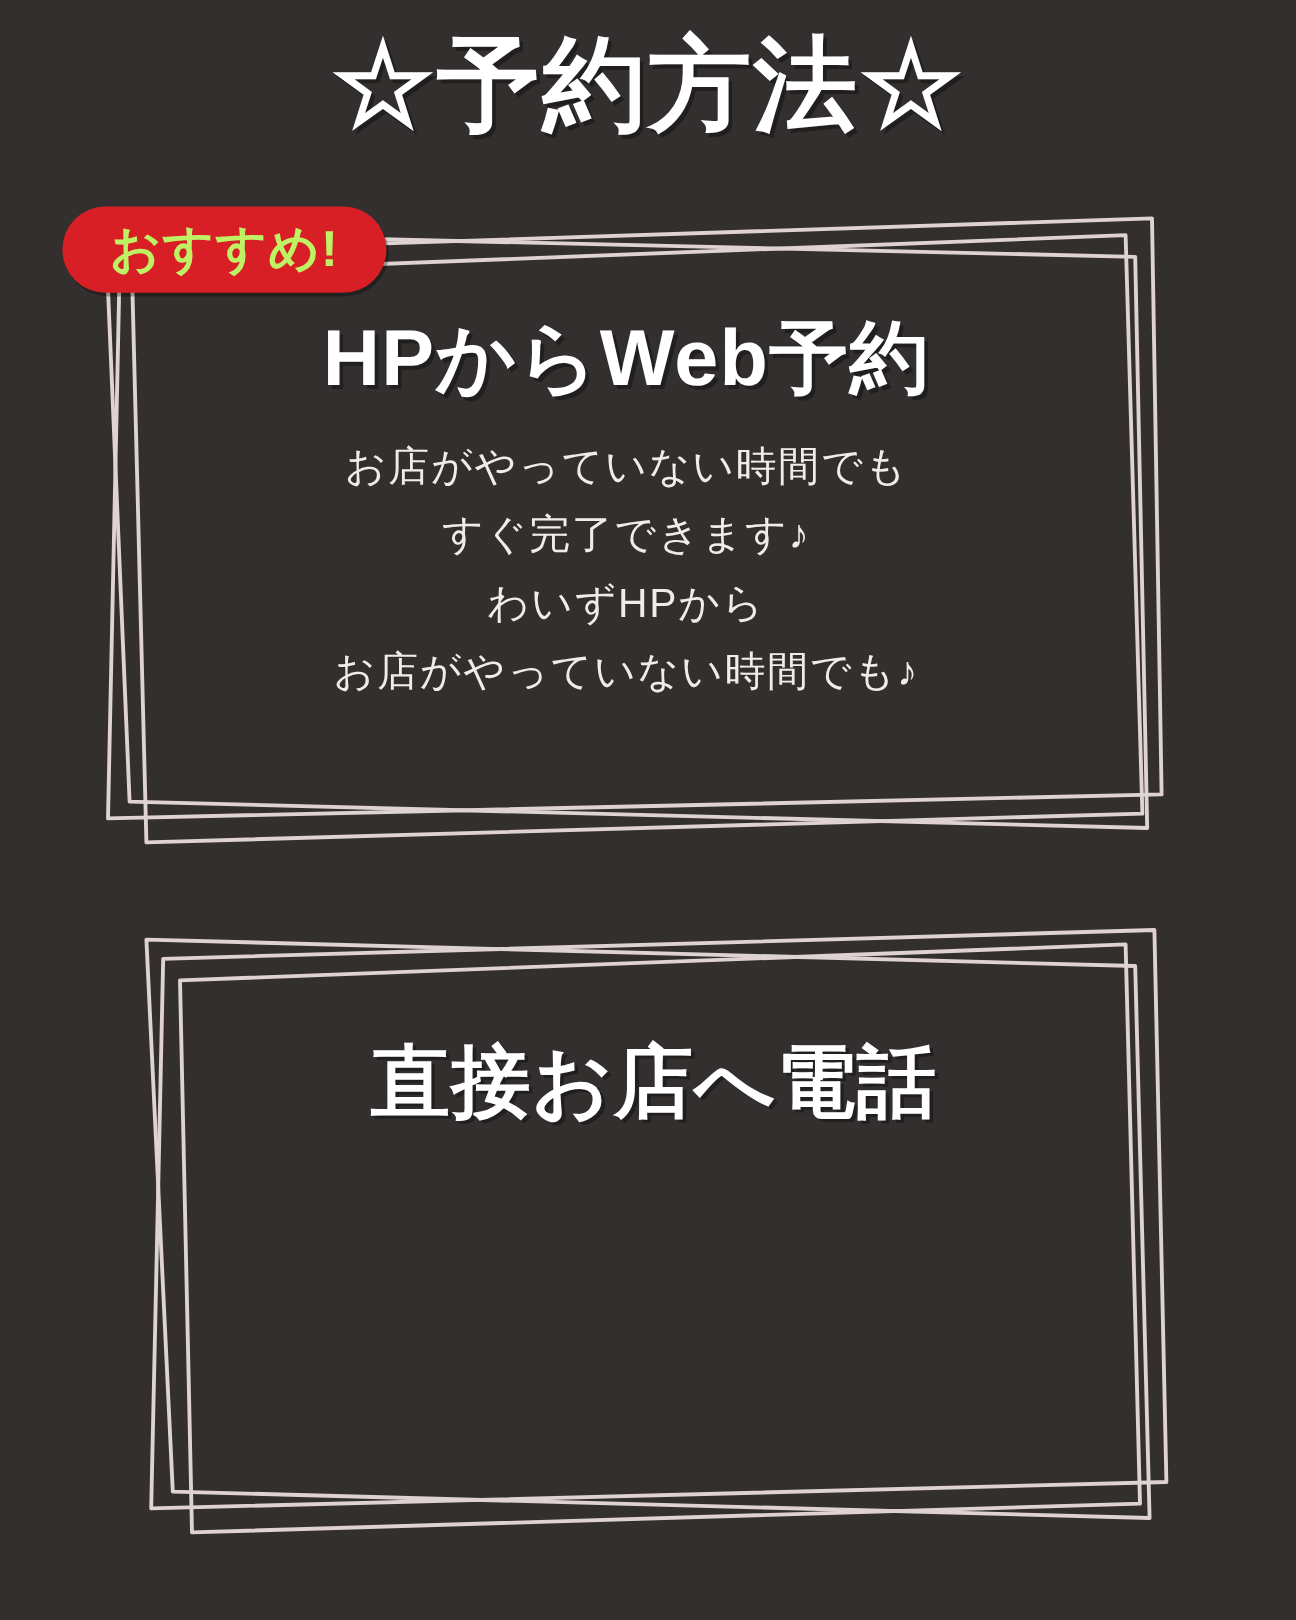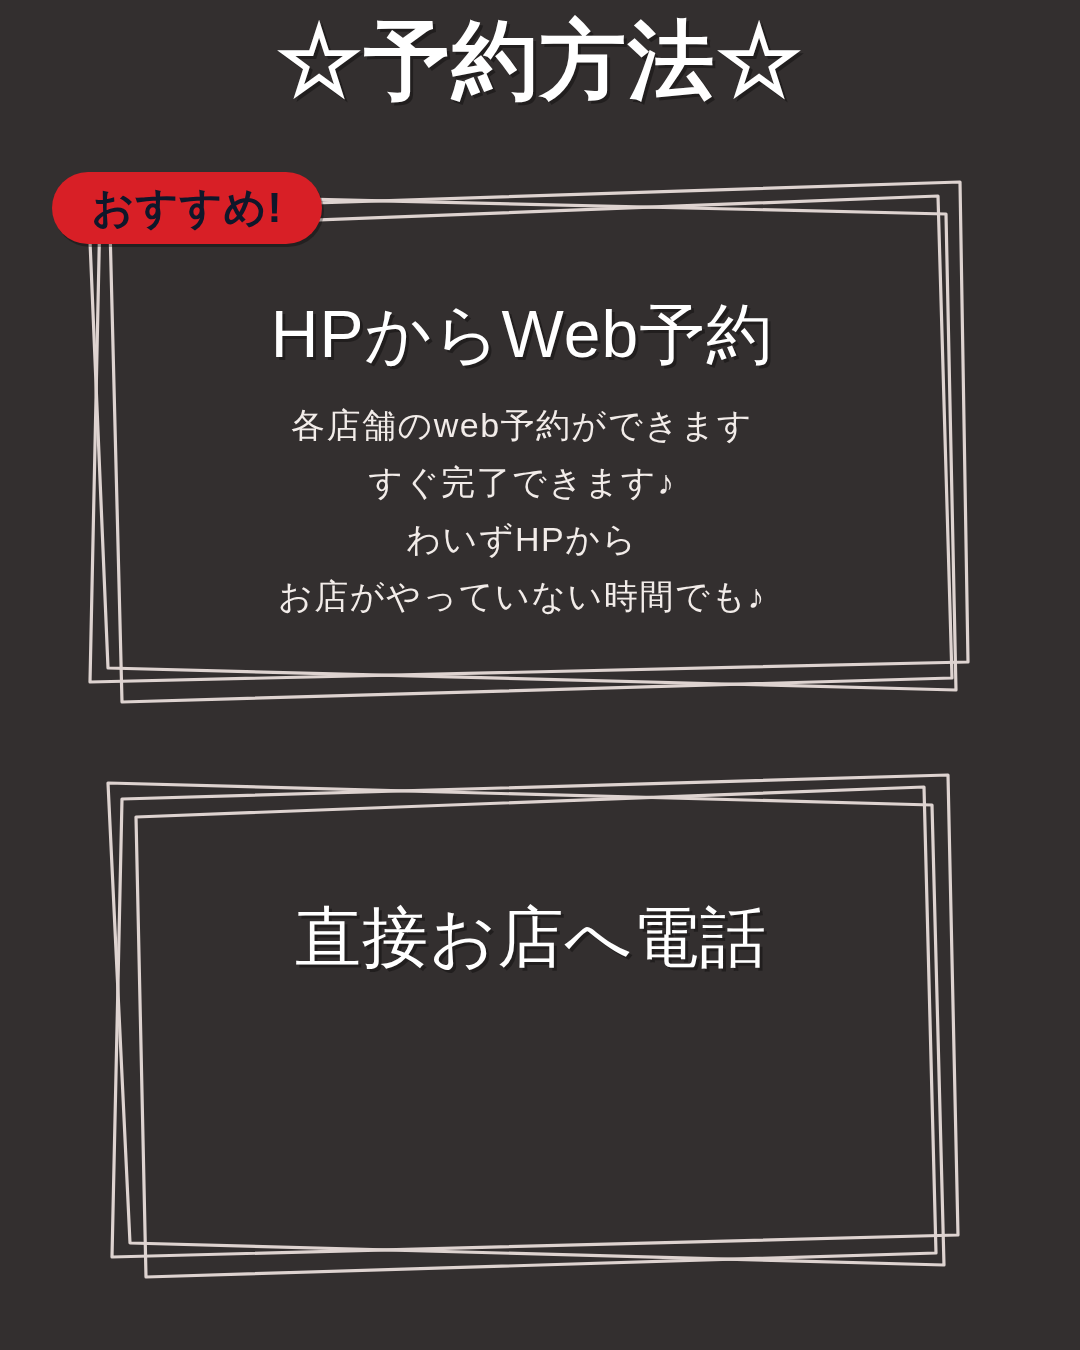--- a/index.html
+++ b/index.html
@@ -12,21 +12,21 @@
     background: #332f2f;
     font-family: "Liberation Sans", sans-serif;
     color: #ffffff;
     overflow: hidden;
     position: relative;
   }
 
   
   .page-title {
     text-align: center;
-    padding-top: 15px;
+    padding-top: 26px;
     font-size: 86px;
     font-weight: bold;
     letter-spacing: 2px;
     line-height: 1.05;
     color: #ffffff;
     text-shadow: 3px 3px 0 rgba(0,0,0,0.35);
     white-space: nowrap;
   }
 
   
@@ -47,27 +47,26 @@
   }
   .card-inner {
     position: relative;
     z-index: 2;
     text-align: center;
     box-sizing: border-box;
   }
 
   .card-heading {
     font-size: 66px;
-    font-weight: normal;
+    font-weight: bold;
     letter-spacing: 1px;
     line-height: 1.1;
     color: #ffffff;
     text-shadow: 3px 3px 0 rgba(0,0,0,0.35);
     white-space: nowrap;
-    margin-top: 36px;
   }
 
   .card-body {
     margin-top: 26px;
     font-size: 34px;
     line-height: 1.68;
     color: #f2ece9;
     letter-spacing: 1.5px;
     font-weight: 300;
   }
@@ -77,21 +76,21 @@
   #card-web {
     left: 72px;
     top: 170px;
     width: 900px;
     height: 545px;
   }
   #card-web .card-inner { padding-top: 92px; }
 
   
   #card-phone {
-    left: 96px;
+    left: 110px;
     top: 765px;
     width: 870px;
     height: 515px;
   }
   #card-phone .card-inner { padding-top: 100px; }
   #card-phone .card-body {
     margin-top: 34px;
     font-size: 40px;
     line-height: 1.72;
   }
@@ -107,21 +106,21 @@
     border-radius: 36px;
     display: flex;
     align-items: center;
     justify-content: center;
     z-index: 5;
     box-shadow: 2px 3px 0 rgba(0,0,0,0.3);
   }
   .badge-text {
     font-size: 42px;
     font-weight: bold;
-    color: #0f172a;
+    color: #bef264;
     letter-spacing: 1px;
     white-space: nowrap;
   }
 </style>
 </head>
 <body>
 
 <div class="page-title">☆予約方法☆</div>
 
 <div class="card" id="card-web">
@@ -130,21 +129,21 @@
       <g fill="none" stroke="#ded3d0" stroke-width="3.2" stroke-linejoin="round" stroke-linecap="round">
         <path d="M 28,40 L 888,12 L 896,492 L 18,512 Z"></path>
         <path d="M 16,24 L 874,44 L 884,520 L 36,498 Z"></path>
         <path d="M 38,58 L 866,26 L 880,508 L 50,532 Z"></path>
       </g>
     </svg>
   </div>
   <div class="card-inner">
     <div class="card-heading">HPからWeb予約</div>
     <div class="card-body">
-      <span class="line">各店舗のweb予約ができます</span>
+      <span class="line">お店がやっていない時間でも</span>
       <span class="line">すぐ完了できます♪</span>
       <span class="line">わいずHPから</span>
       <span class="line">お店がやっていない時間でも♪</span>
     </div>
   </div>
 </div>
 
 <div class="badge">
   <span class="badge-text">おすすめ!</span>
 </div>

